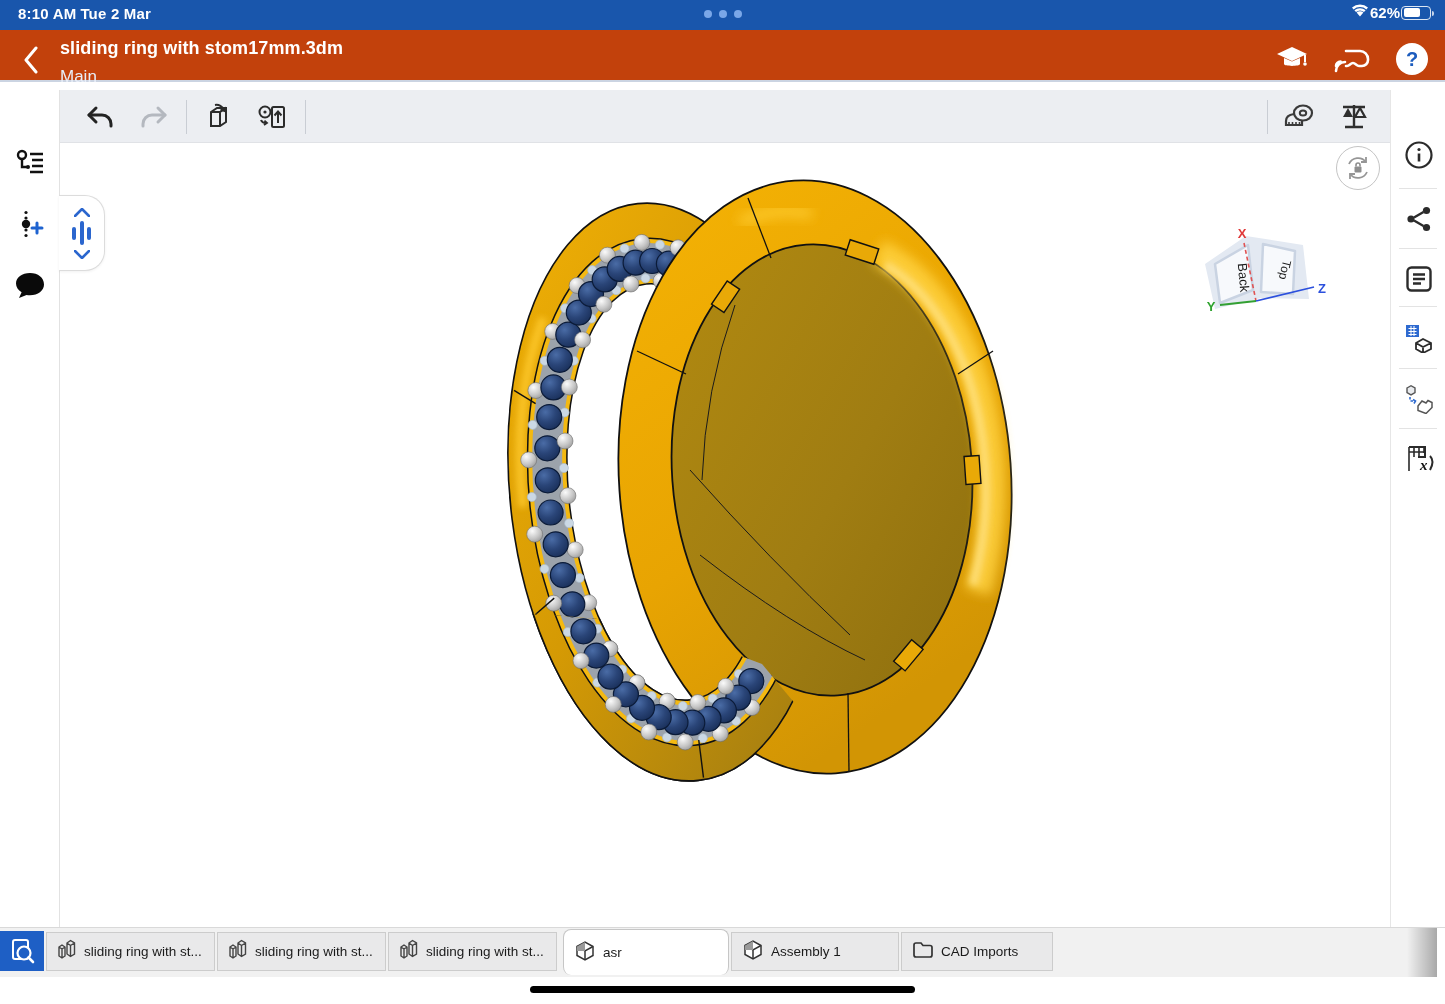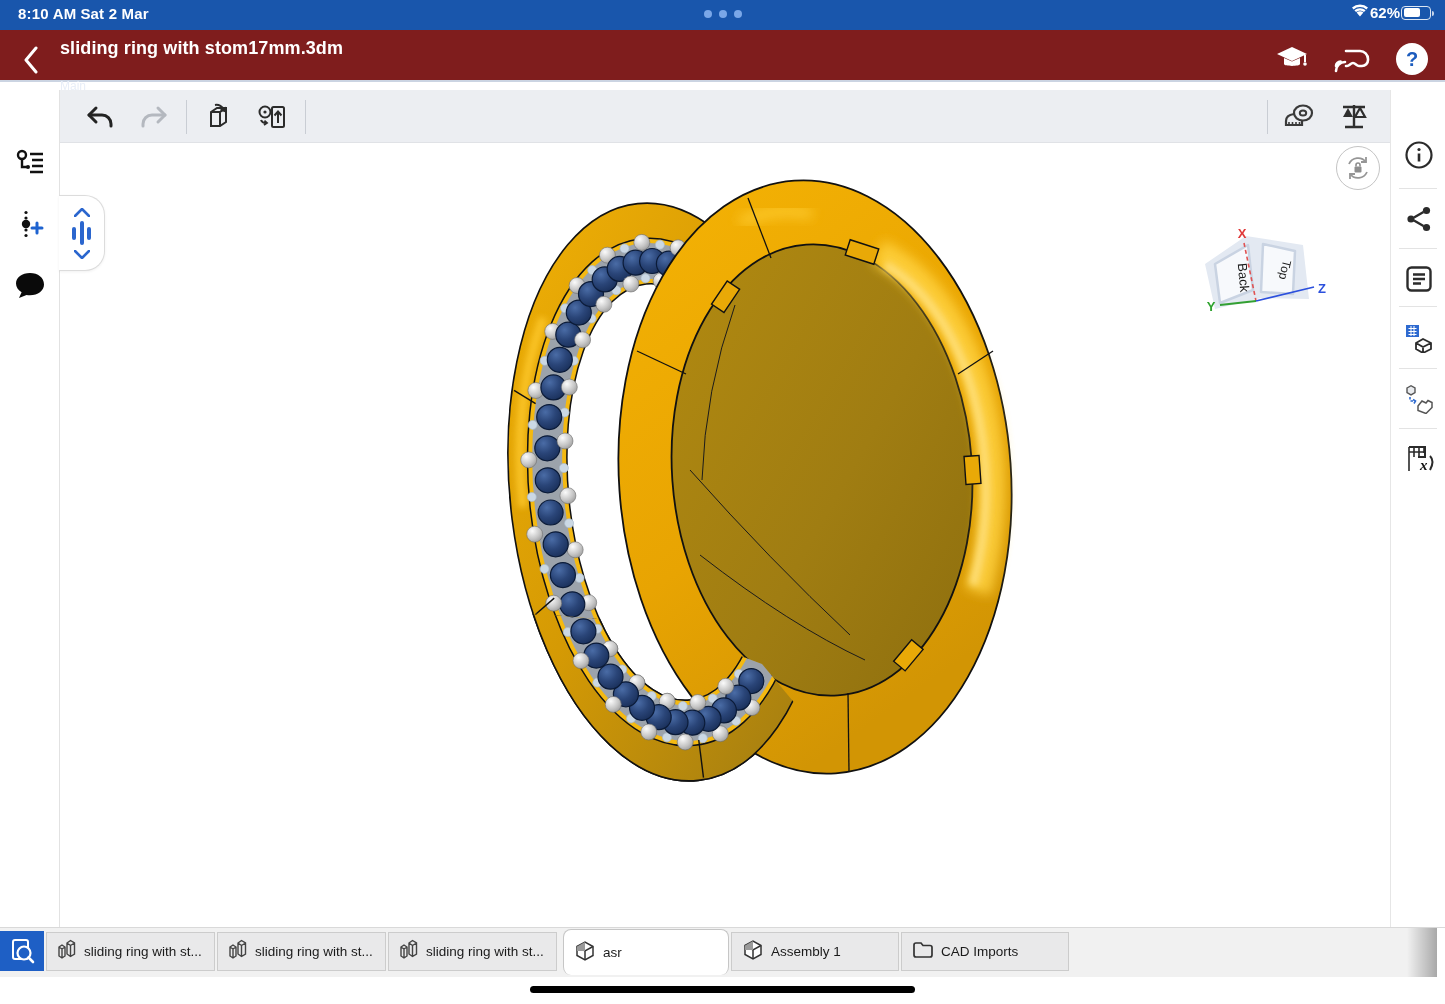--- a/index.html
+++ b/index.html
@@ -19,26 +19,26 @@
   .status-right { position:absolute; right:14px; top:4px; display:flex; align-items:center; gap:1px;
     font-size:15px; font-weight:600; }
   .batt { position:relative; width:30px; height:14px; border:1.5px solid rgba(255,255,255,.85);
     border-radius:4px; }
   .batt::after { content:""; position:absolute; right:-4px; top:4px; width:2.5px; height:5px;
     background:rgba(255,255,255,.75); border-radius:0 2px 2px 0; }
   .batt i { position:absolute; left:1.5px; top:1.5px; bottom:1.5px; width:60%; background:#fff;
     border-radius:2px; }
 
   .header { position:absolute; left:0; top:30px; width:1445px; height:52px;
-    background:#7f1d1d; color:#fff; border-bottom:2px solid #CBD4E2;padding-left:26px; }
+    background:#c2410c; color:#fff; border-bottom:2px solid #CBD4E2;padding-left:26px; }
   .back-btn { position:absolute; left:14px; top:10px; width:34px; height:40px;
     display:flex; align-items:center; justify-content:center; cursor:pointer; }
   .doc-titles { position:absolute; left:60px; top:8px; }
   .doc-title { font-size:18px; font-weight:700; letter-spacing:.1px; }
-  .doc-sub { font-size:12px; font-weight:400; margin-top:20px; color:#E8EEF8; }
+  .doc-sub { font-size:17px; font-weight:400; margin-top:8px; color:#E8EEF8; }
   .header-icons { position:absolute; right:14px; top:10px; display:flex; gap:22px; align-items:center; }
   .hicon { width:38px; height:38px; display:flex; align-items:center; justify-content:center; cursor:pointer; }
 
   
   .left-rail { position:absolute; left:0; top:90px; width:60px; height:837px; background:#fff;
     border-right:1px solid #E2E2E2; }
   .lr-icon { position:absolute; left:0; width:60px; height:50px; display:flex;
     align-items:center; justify-content:center; cursor:pointer; }
   .right-rail { position:absolute; right:0; top:90px; width:55px; height:837px; background:#fff;
     border-left:1px solid #E6E6E6; }
@@ -92,21 +92,21 @@
     background:#000; cursor:pointer; }
 </style>
 </head>
 <body>
 
 <div class="screen">
 
   <div class="status-bar">
     <div class="status-left">
       <span>8:10 AM</span>
-      <span class="date">Sat 2 Mar</span>
+      <span class="date">Tue 2 Mar</span>
     </div>
     <div class="mt-dots">
         <i></i>
         <i></i>
         <i></i>
       </div>
     <div class="status-right">
       <span>
         <svg width="18" height="14" viewBox="0 0 18 14">
             <path d="M9 12.5 L5.6 8.6 a5.4 5.4 0 0 1 6.8 0 Z M3.4 6.2 a8.6 8.6 0 0 1 11.2 0 L13 8 a6.4 6.4 0 0 0 -8 0 Z M1 3.6 a12 12 0 0 1 16 0 L15.4 5.4 a9.6 9.6 0 0 0 -12.8 0 Z" fill="#fff"></path>
@@ -555,21 +555,21 @@
           <span class="lbl">asr</span>
         </div>
         <div class="doc-tab" style="left: 731px; width: 168px; text-align: right;">
           <span><svg width="22" height="22" viewBox="0 0 22 22">
               <path d="M3 6.5 L11 2 l8 4.5 v9 L11 20 l-8 -4.5 Z" fill="#fff" stroke="#333" stroke-width="1.5"></path>
               <path d="M3 6.5 L11 11 l8 -4.5 M11 11 v9" fill="none" stroke="#333" stroke-width="1.5"></path>
               <polygon points="3,6.5 11,2 11,11 3,11" fill="#9a9a9a"></polygon>
             </svg></span>
           <span class="lbl">Assembly 1</span>
         </div>
-        <div class="doc-tab" style="left: 901px; width: 168px;">
+        <div class="doc-tab" style="left: 901px; width: 152px;">
           <span><svg width="22" height="18" viewBox="0 0 22 18">
               <path d="M2 4 a2 2 0 0 1 2 -2 h5 l2 2.5 h7 a2 2 0 0 1 2 2 v7.5 a2 2 0 0 1 -2 2 H4 a2 2 0 0 1 -2 -2 Z" fill="none" stroke="#333" stroke-width="1.7"></path>
             </svg></span>
           <span class="lbl">CAD Imports</span>
         </div>
       </div>
     <div class="tab-shadow"></div>
     <div class="tab-shadow-end"></div>
   </div>
 

